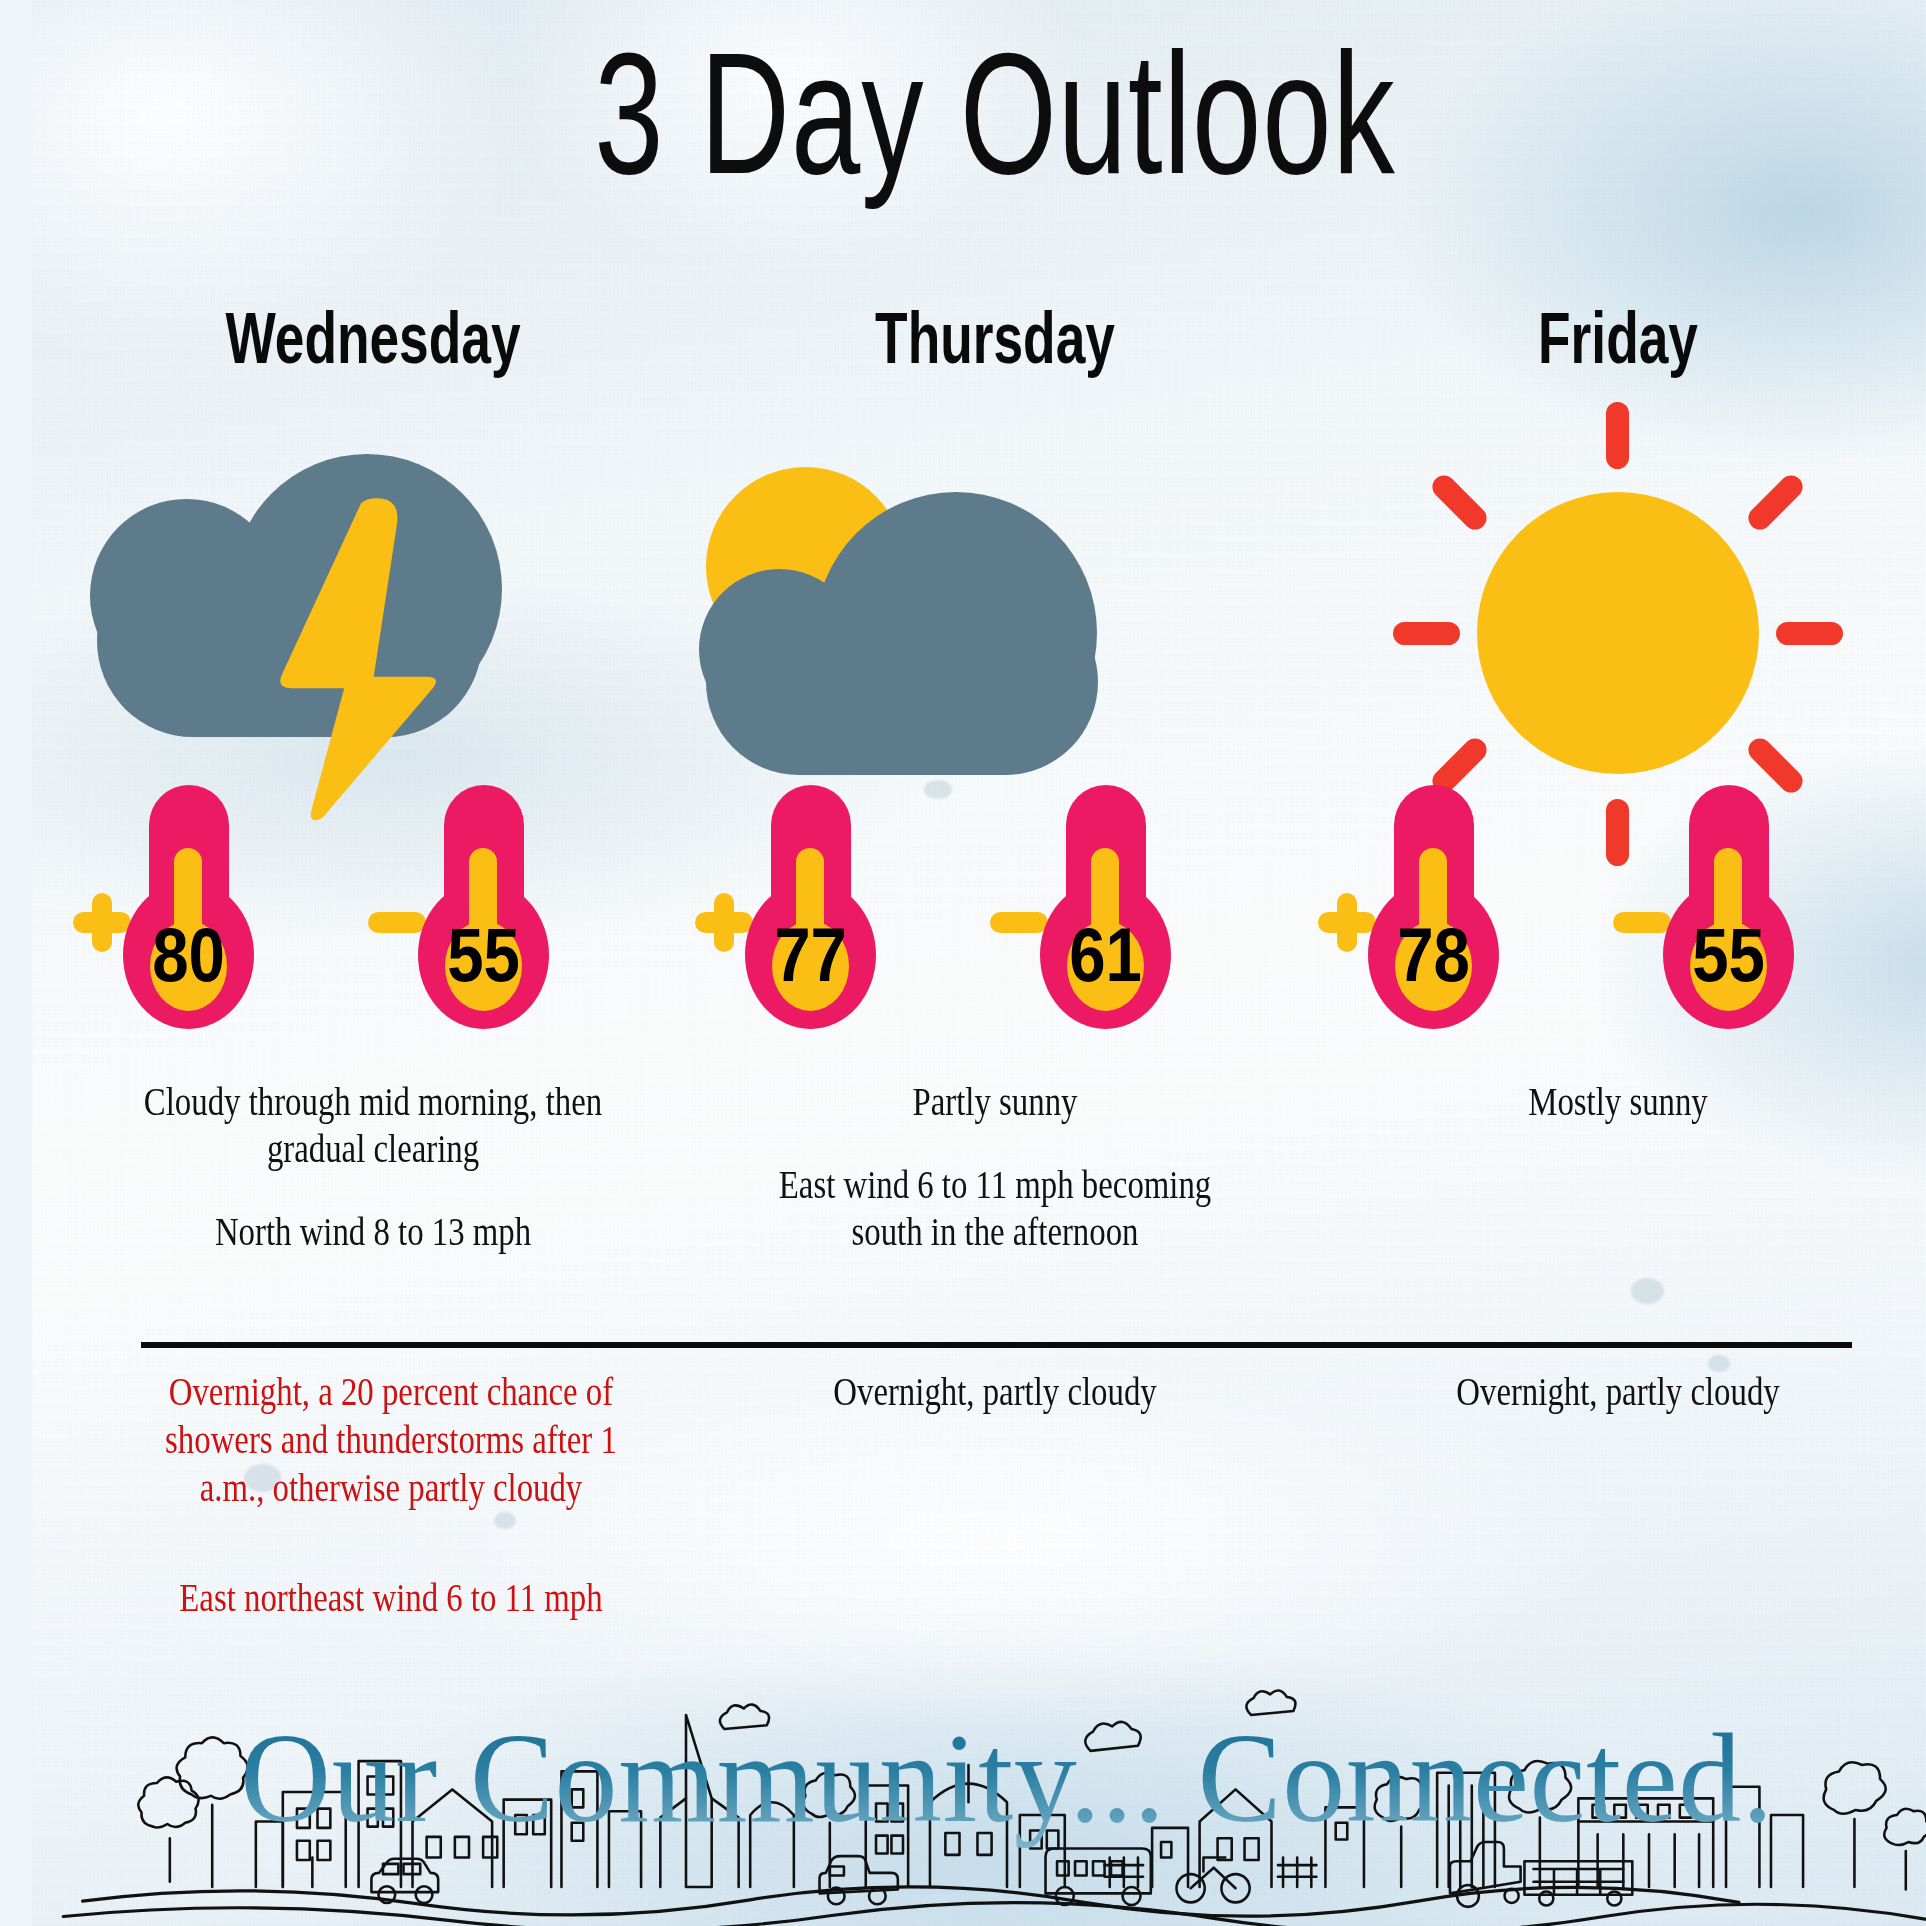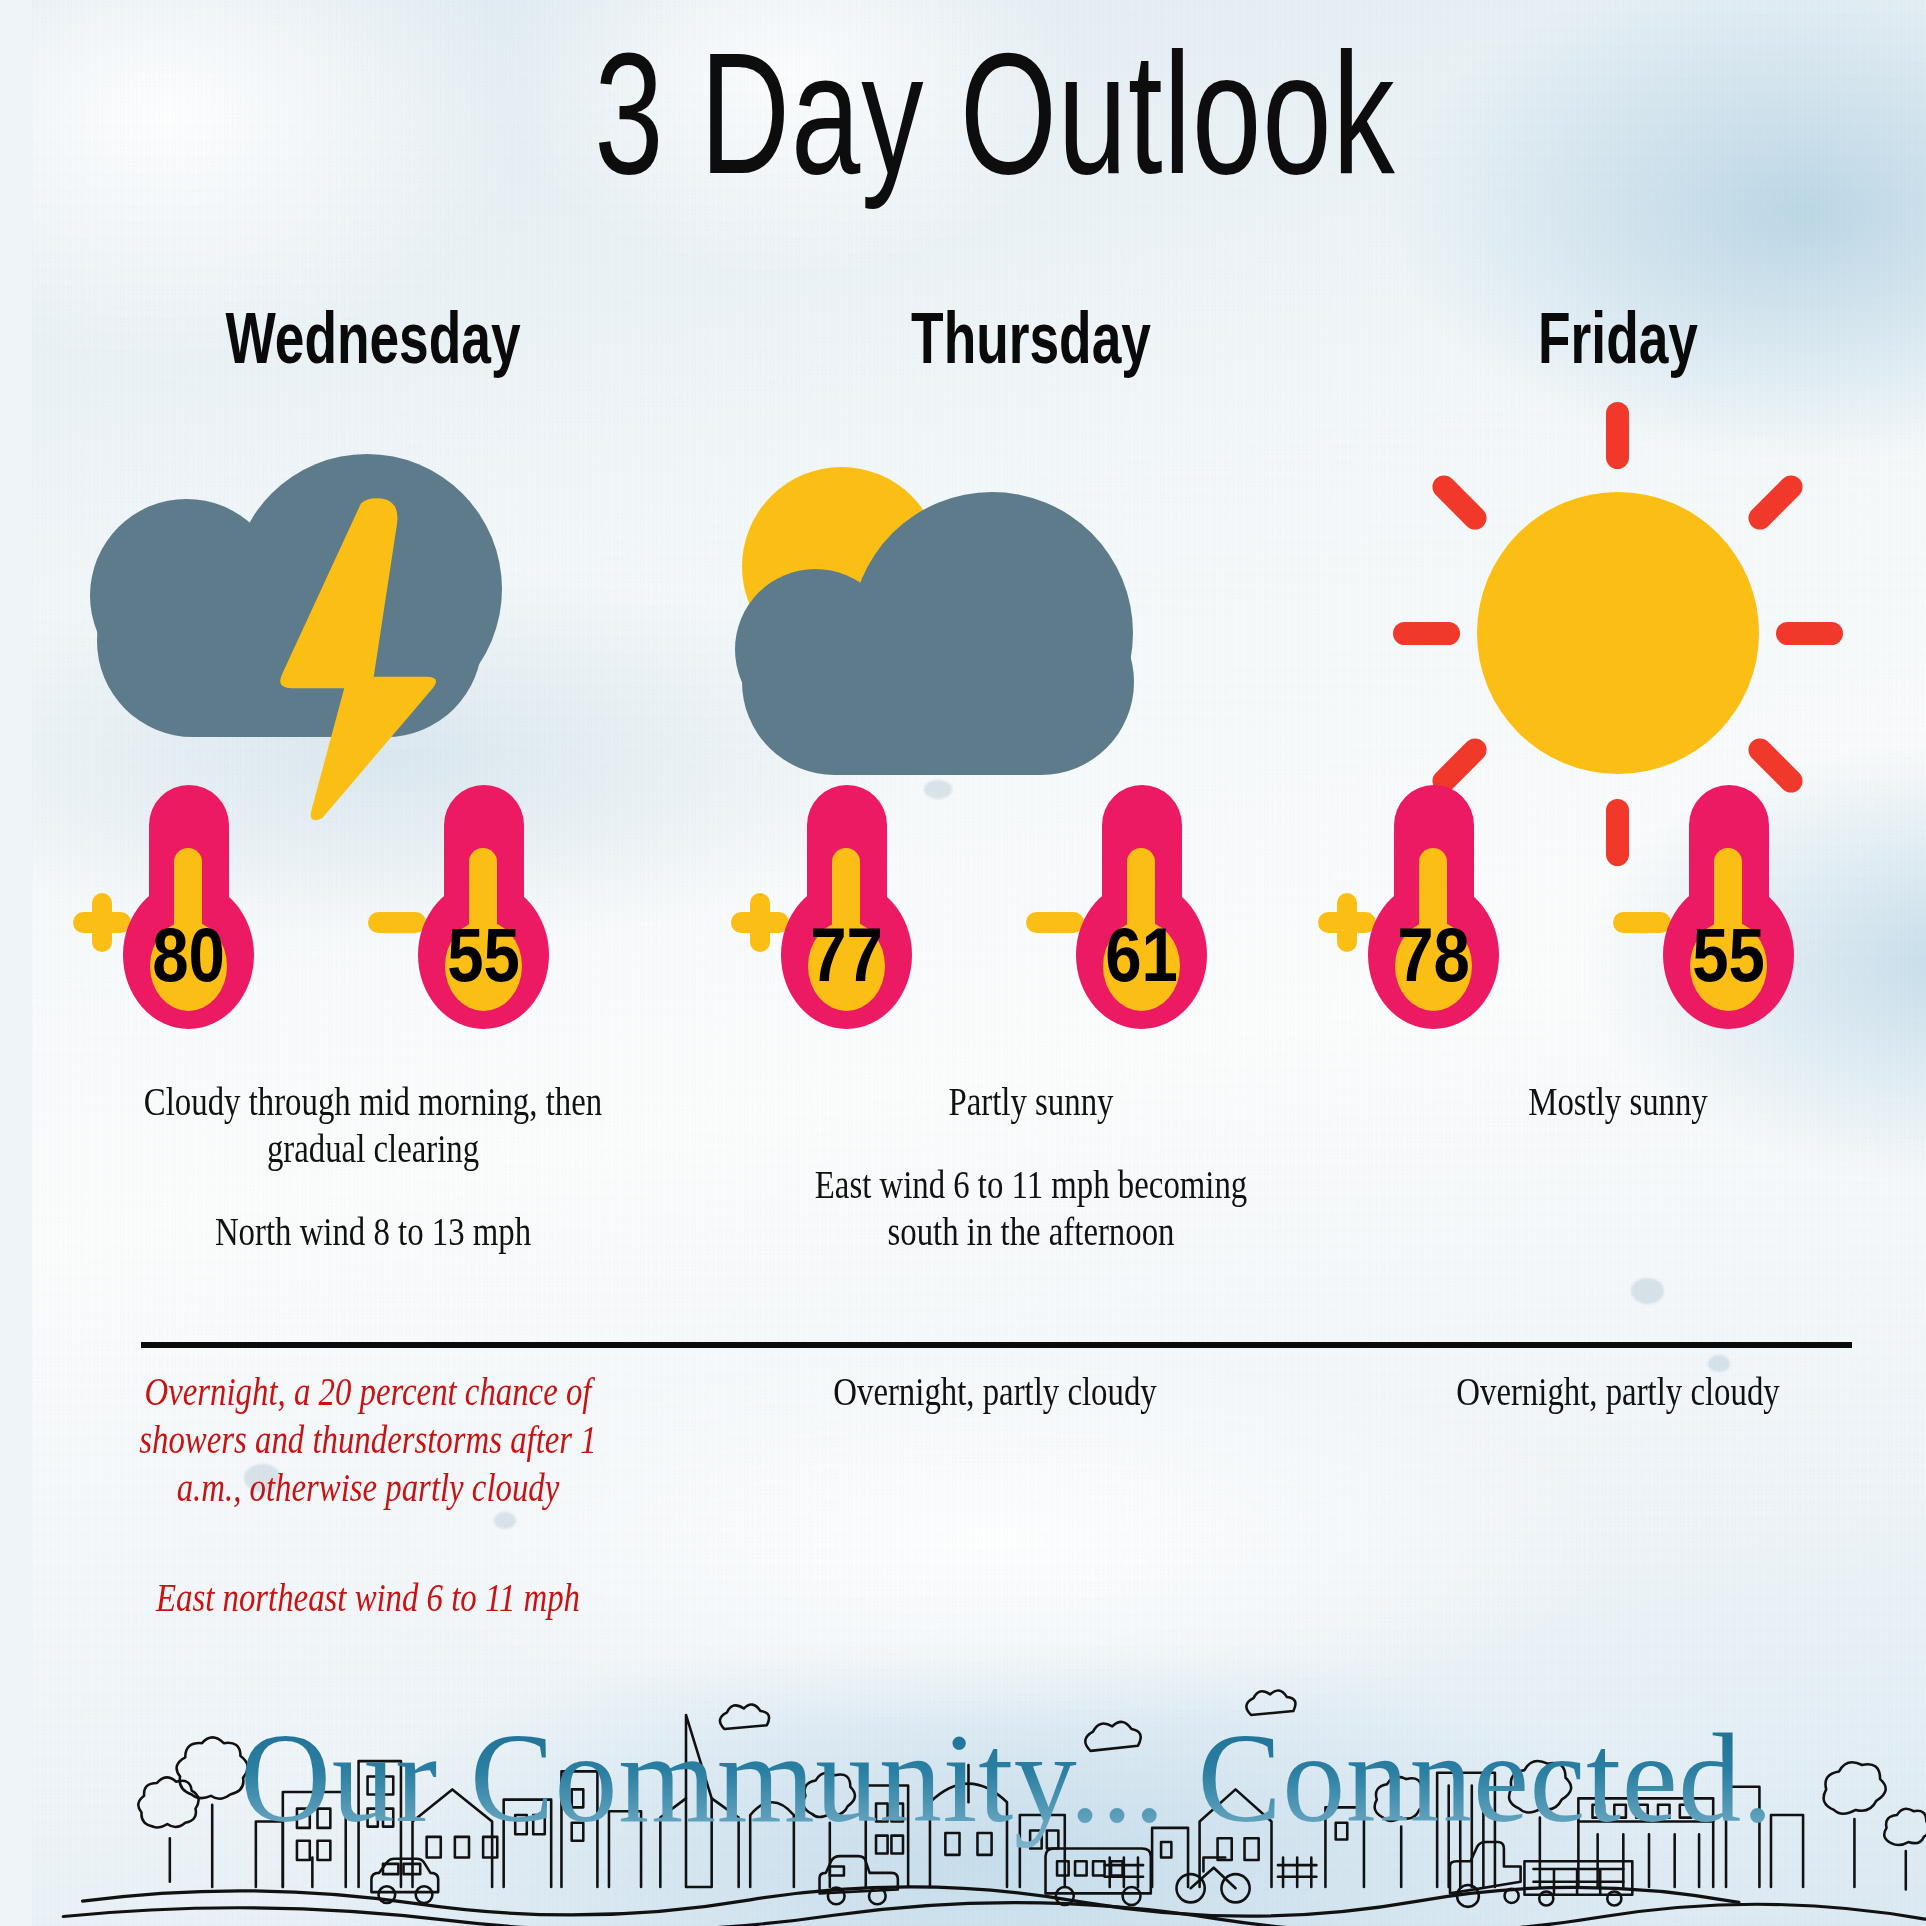--- a/index.html
+++ b/index.html
@@ -34,21 +34,21 @@
   #title{
     position:absolute;top:27px;left:0;width:1926px;text-align:center;
     font-family:"Liberation Sans", sans-serif;
     font-size:173px;line-height:1;font-weight:300;color:#0d0d0d;
     letter-spacing:1.3px;transform:scaleX(.72);transform-origin:50% 0;
   }
 
   
   .col{position:absolute;top:302px;width:604px;}
   #col0{left:39px;}
-  #col1{left:697px;}
+  #col1{left:661px;}
   #col2{left:1284px;}
 
   .dayname{
     text-align:center;font-weight:700;font-size:72px;line-height:1;color:#0a0a0a;
     font-family:"Liberation Sans", sans-serif;transform:scaleX(.74);
   }
 
   
   .iconwrap{position:relative;height:398px;margin-top:22px;}
 
@@ -93,21 +93,21 @@
     font-family:"Liberation Serif", serif;
     font-size:40px;line-height:1.18;text-align:center;color:#111;
     transform:scaleX(.82);transform-origin:50% 0;margin-top:36px;
   }
 
   
   #divider{position:absolute;left:109px;top:1342px;width:1711px;height:5.8px;background:#0b0b0b;}
 
   
   .night{position:absolute;top:1368px;width:604px;}
-  #night0{left:34px;font-style:italic;}
+  #night0{left:57px;}
   #night1{left:661px;}
   #night2{left:1284px;}
   .nighttext{
     font-family:"Liberation Serif", serif;
     font-size:40px;line-height:1.2;text-align:center;
     transform:scaleX(.82);transform-origin:50% 0;
   }
   .nighttext.alert{color:#cc1111;}
   .nighttext.plain{color:#111;}
   .nightwind{

